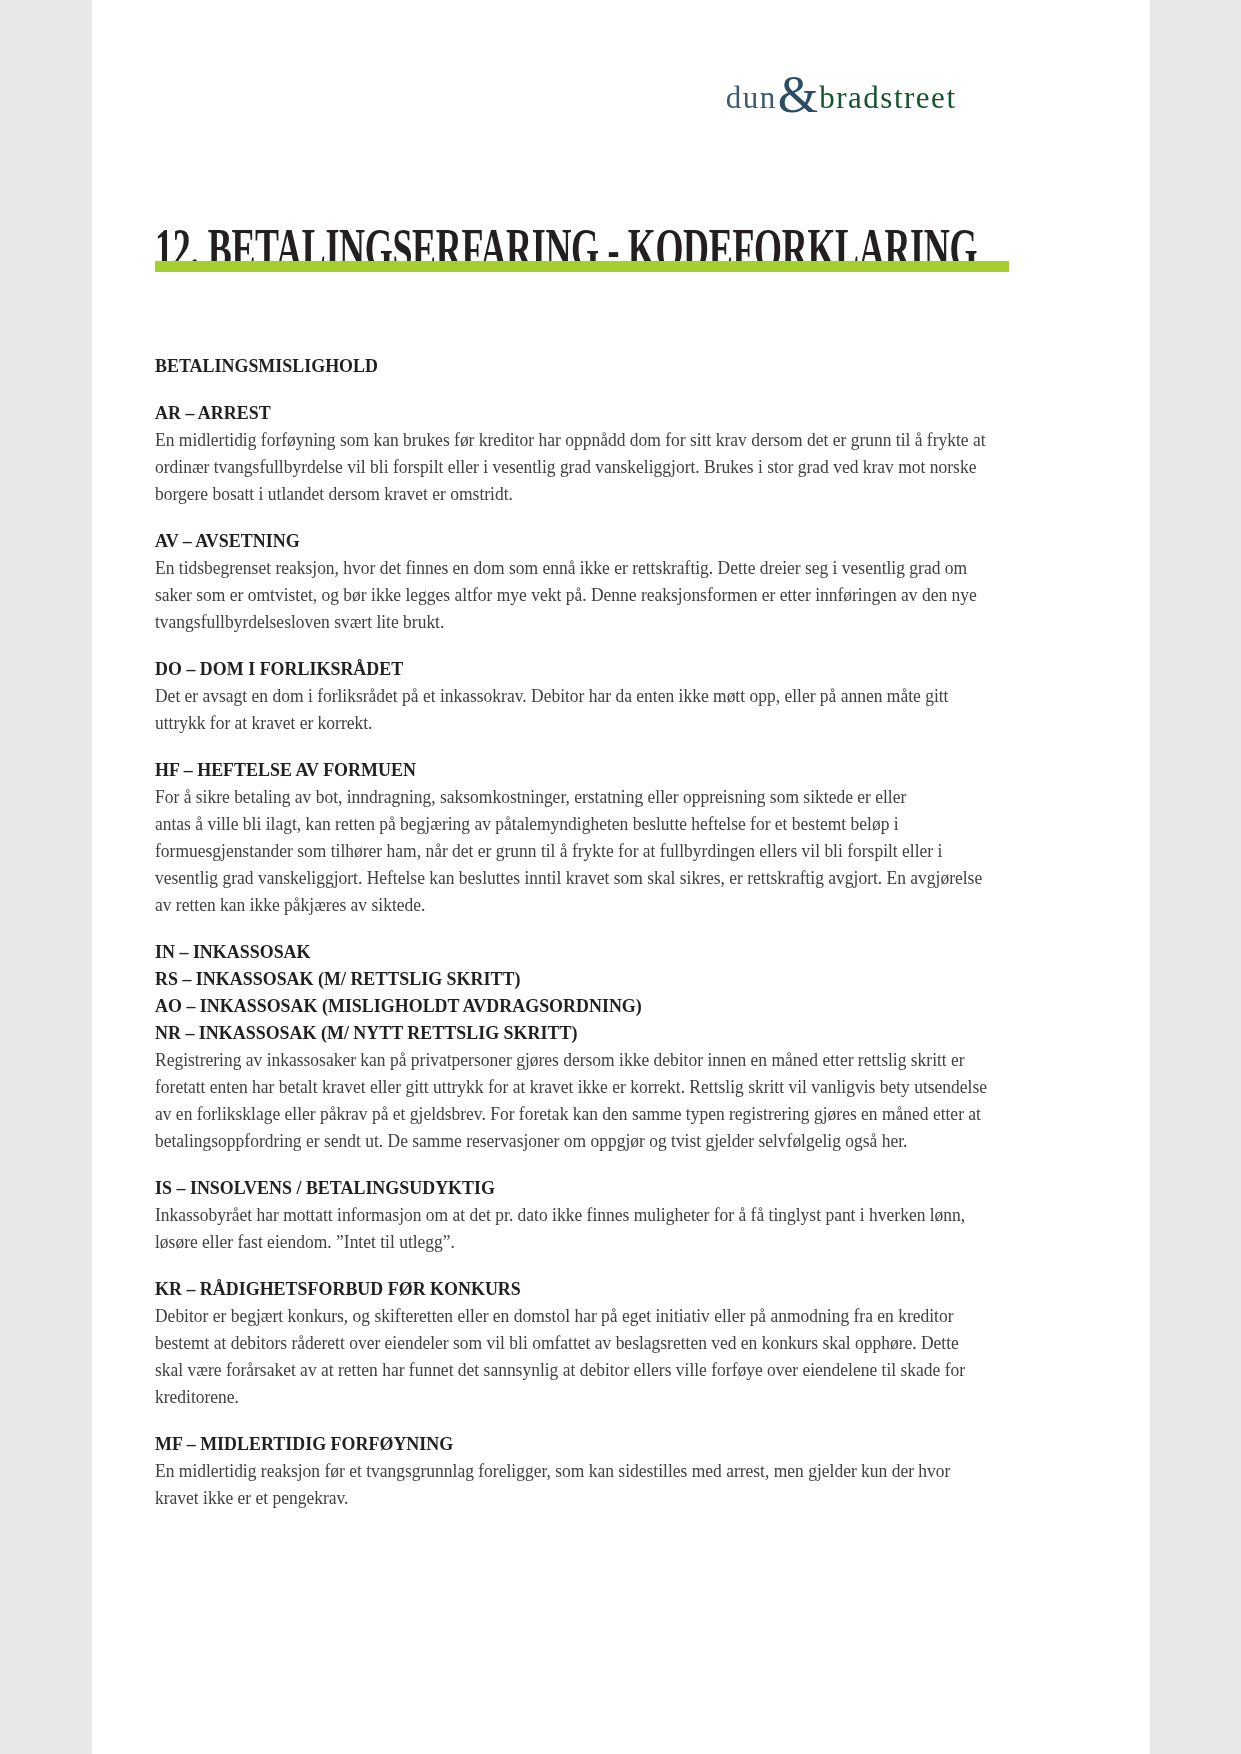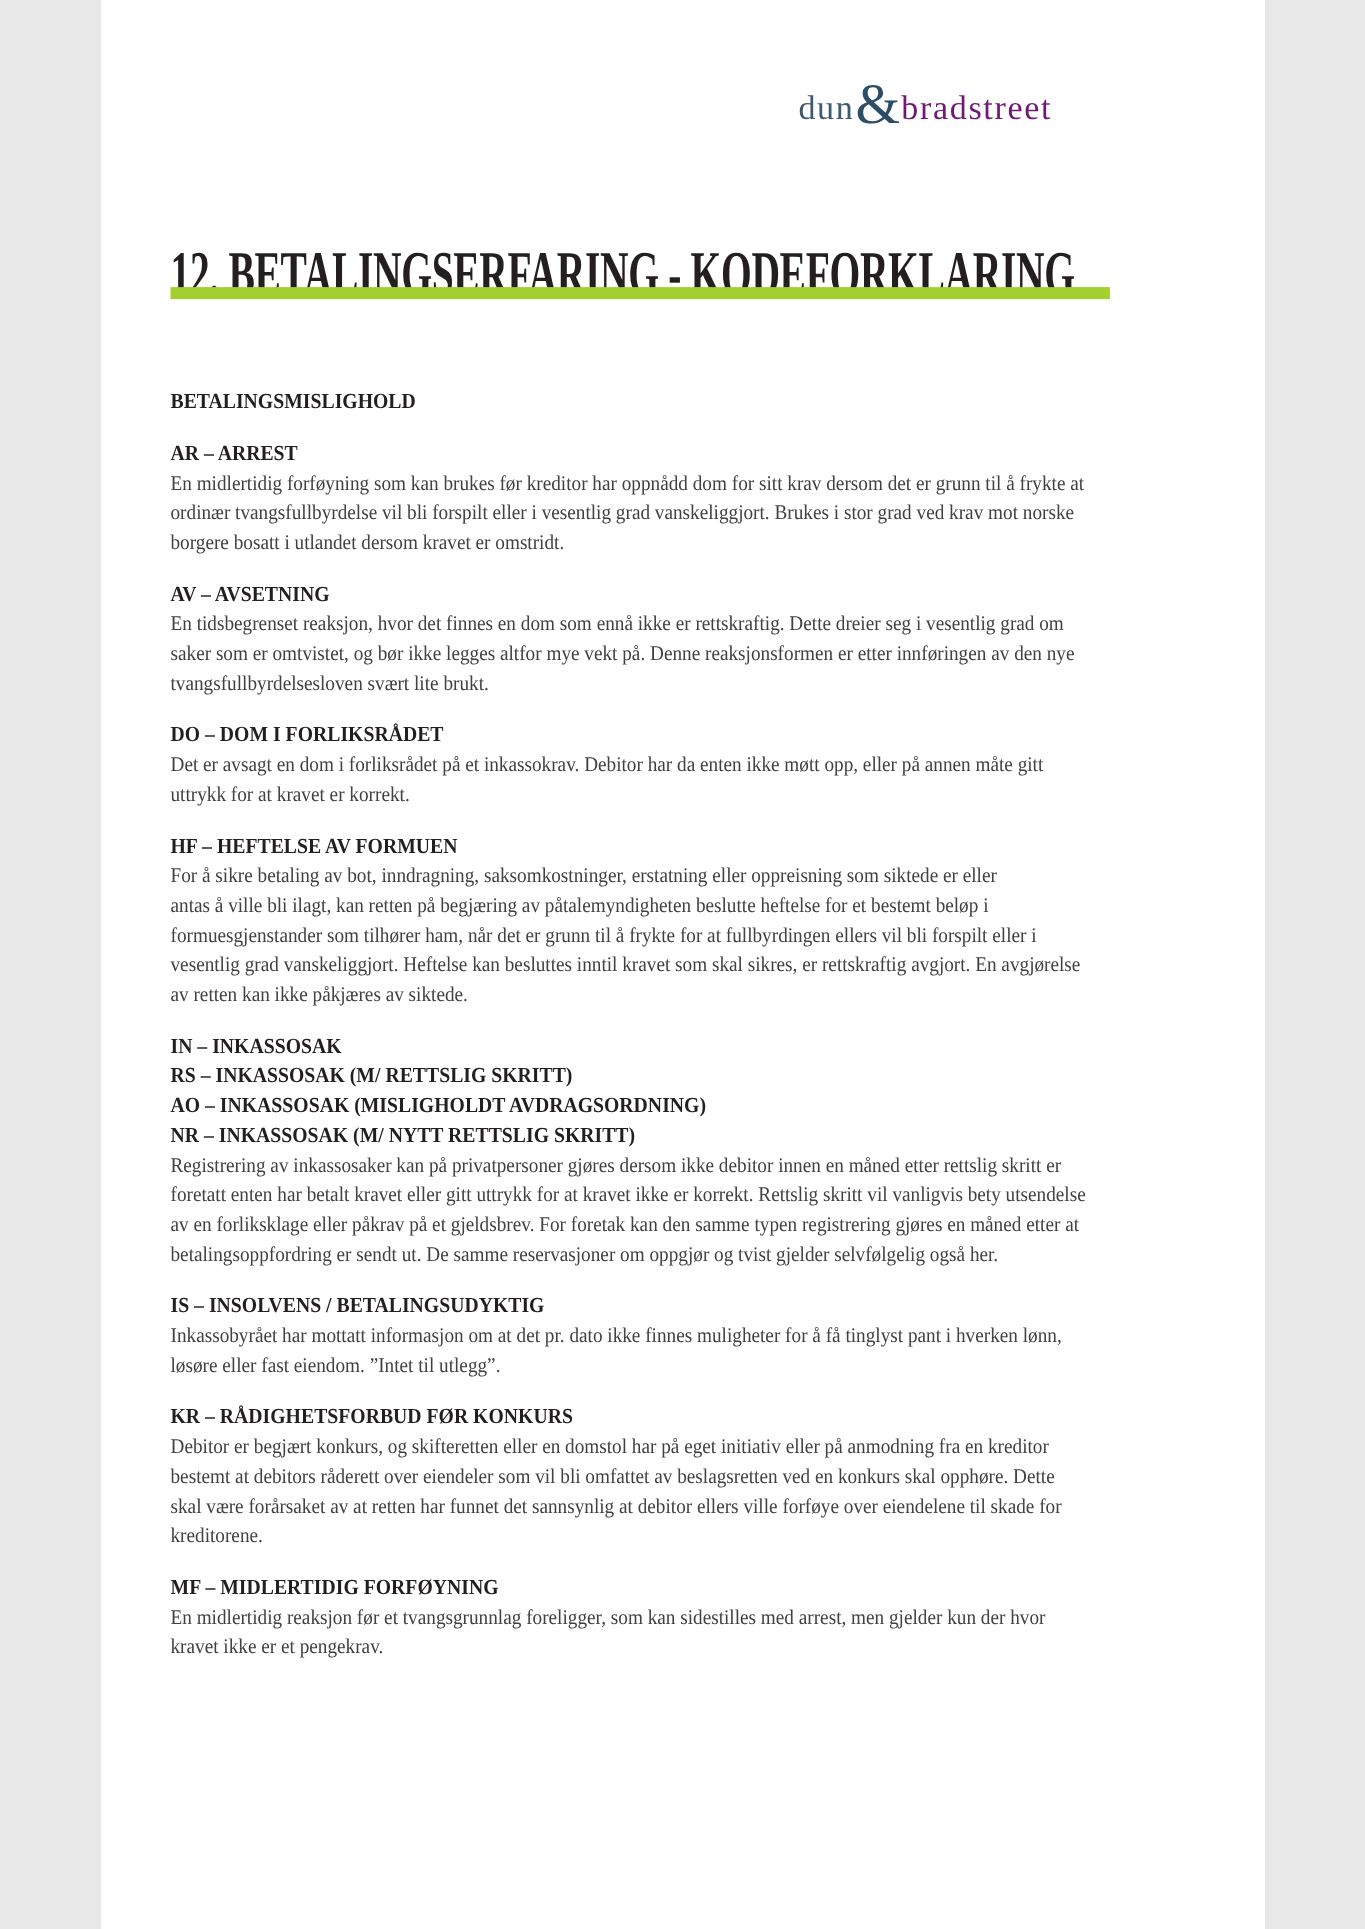--- a/index.html
+++ b/index.html
@@ -71,21 +71,21 @@
   }
 </style>
 </head>
 <body>
 
 <div class="page">
 
   <div class="logo">
     <span class="word dun" style="color: rgb(61, 90, 112);">dun</span>
       <span class="amp" style="color: rgb(43, 77, 102);">&amp;</span>
-      <span class="word brad" style="color: #701a75;">bradstreet</span>
+      <span class="word brad" style="color: #14532d;">bradstreet</span>
   </div>
 
   <h1 class="doc-title" style="color: rgb(35, 31, 32);">12. BETALINGSERFARING - KODEFORKLARING</h1>
   <div class="title-rule" style="background: rgb(163, 208, 47);"></div>
 
   <div class="content">
 
     <h2 class="intro-heading" style="color: rgb(35, 31, 32);">BETALINGSMISLIGHOLD</h2>
 
     <section class="sec">

